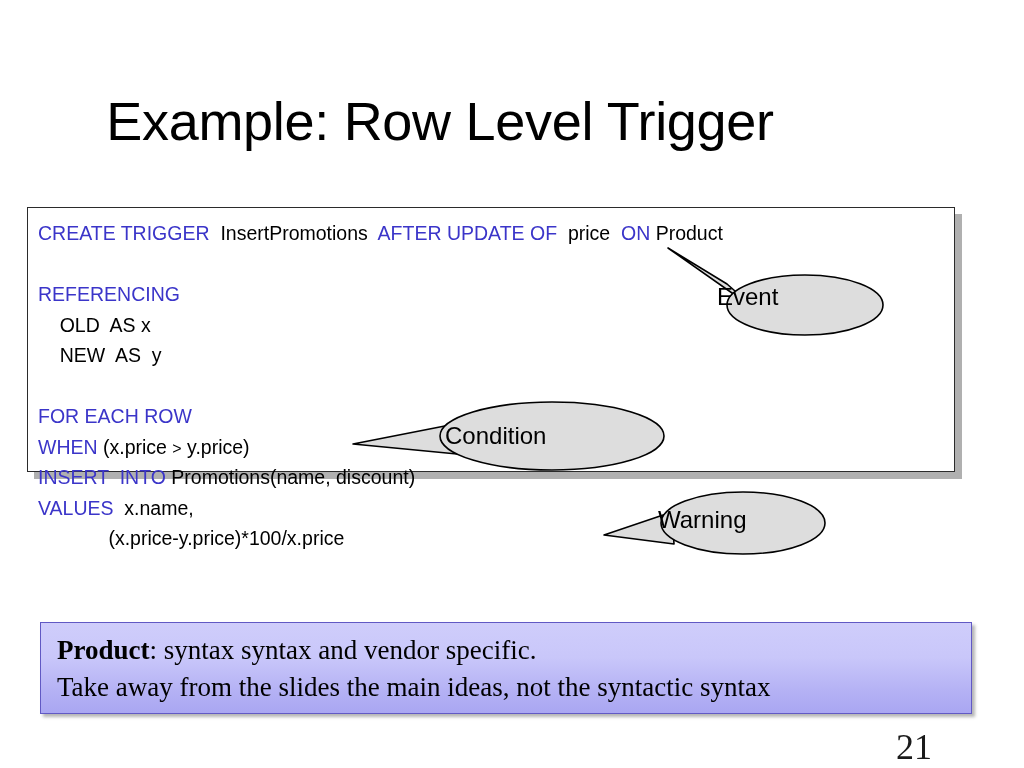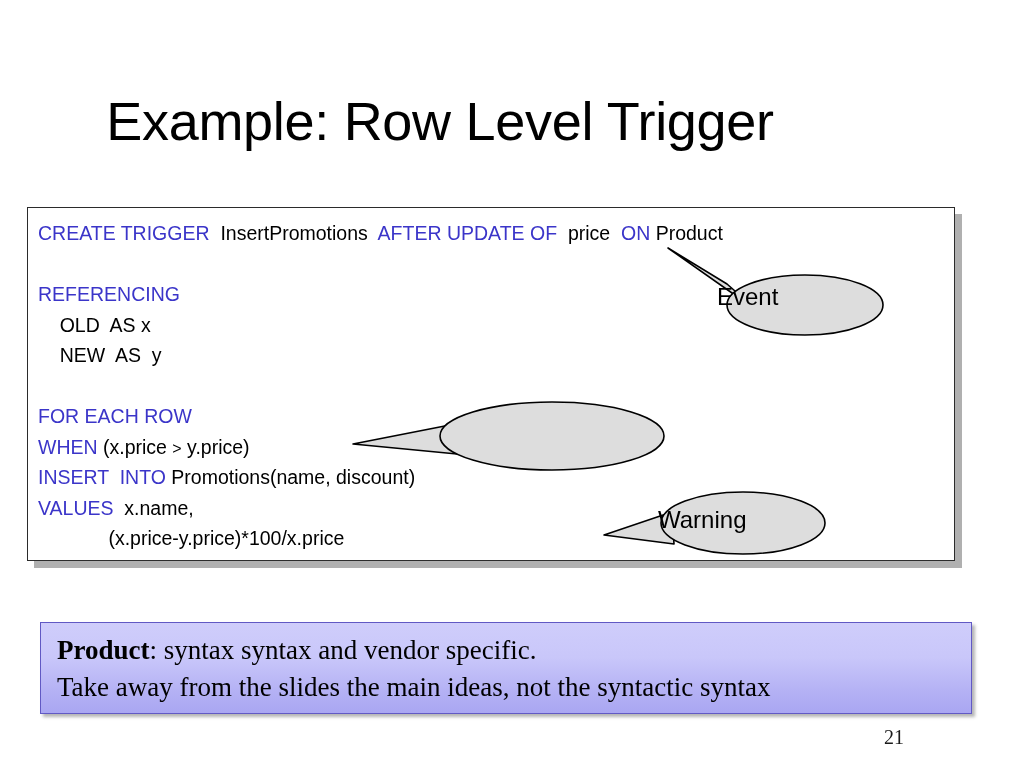--- a/index.html
+++ b/index.html
@@ -32,21 +32,21 @@
     letter-spacing: -0.3px;
     white-space: nowrap;
   }
 
   
   .code-panel {
     position: absolute;
     left: 27px;
     top: 207px;
     width: 928px;
-    height: 354px;
+    height: 265px;
     background: #ffffff;
     border: 1.5px solid #2b2b2b;
     box-sizing: border-box;
     box-shadow: 7px 7px 0 rgba(128,128,128,0.62);
     text-decoration: underline;
   }
   .code-lines {
     position: absolute;
     left: 10px;
     top: 10px;
@@ -88,23 +88,23 @@
 
   #callout-action  { left: 598px; top: 486px; width: 228px; height: 74px; }
   #callout-action .bubble-label  { left: 60px; top: 22px; width: 168px; }
 
   
   .page-number {
     position: absolute;
     left: 884px;
     top: 700px;
     width: 48px;
-    text-align: left;
+    text-align: right;
     font-family: "Liberation Serif", serif;
-    font-size: 20px;
+    font-size: 36px;
     color: #1a1a1a;
     margin-top: 26px;
   }
 
   
   .warning-box {
     position: absolute;
     left: 40px;
     top: 622px;
     width: 932px;
@@ -143,20 +143,21 @@
     <ellipse cx="150" cy="67" rx="78" ry="30" fill="#DDDDDD" stroke="#000000" stroke-width="1.6"></ellipse>
   </svg>
   <div class="bubble-label">Event</div>
 </div>
 
 <div class="callout" id="callout-condition">
   <svg width="330" height="80" viewBox="0 0 330 80">
     <path d="M 8 46 L 110 26 L 112 56 Z" fill="#DDDDDD" stroke="#000000" stroke-width="1.6" stroke-linejoin="round"></path>
     <ellipse cx="207" cy="38" rx="112" ry="34" fill="#DDDDDD" stroke="#000000" stroke-width="1.6"></ellipse>
   </svg>
+  <div class="bubble-label">Condition</div>
 </div>
 
 <div class="callout" id="callout-action">
   <svg width="228" height="74" viewBox="0 0 228 74">
     <path d="M 6 49 L 74 26 L 76 58 Z" fill="#DDDDDD" stroke="#000000" stroke-width="1.6" stroke-linejoin="round"></path>
     <ellipse cx="145" cy="37" rx="82" ry="31" fill="#DDDDDD" stroke="#000000" stroke-width="1.6"></ellipse>
   </svg>
   <div class="bubble-label">Warning</div>
 </div>
 

